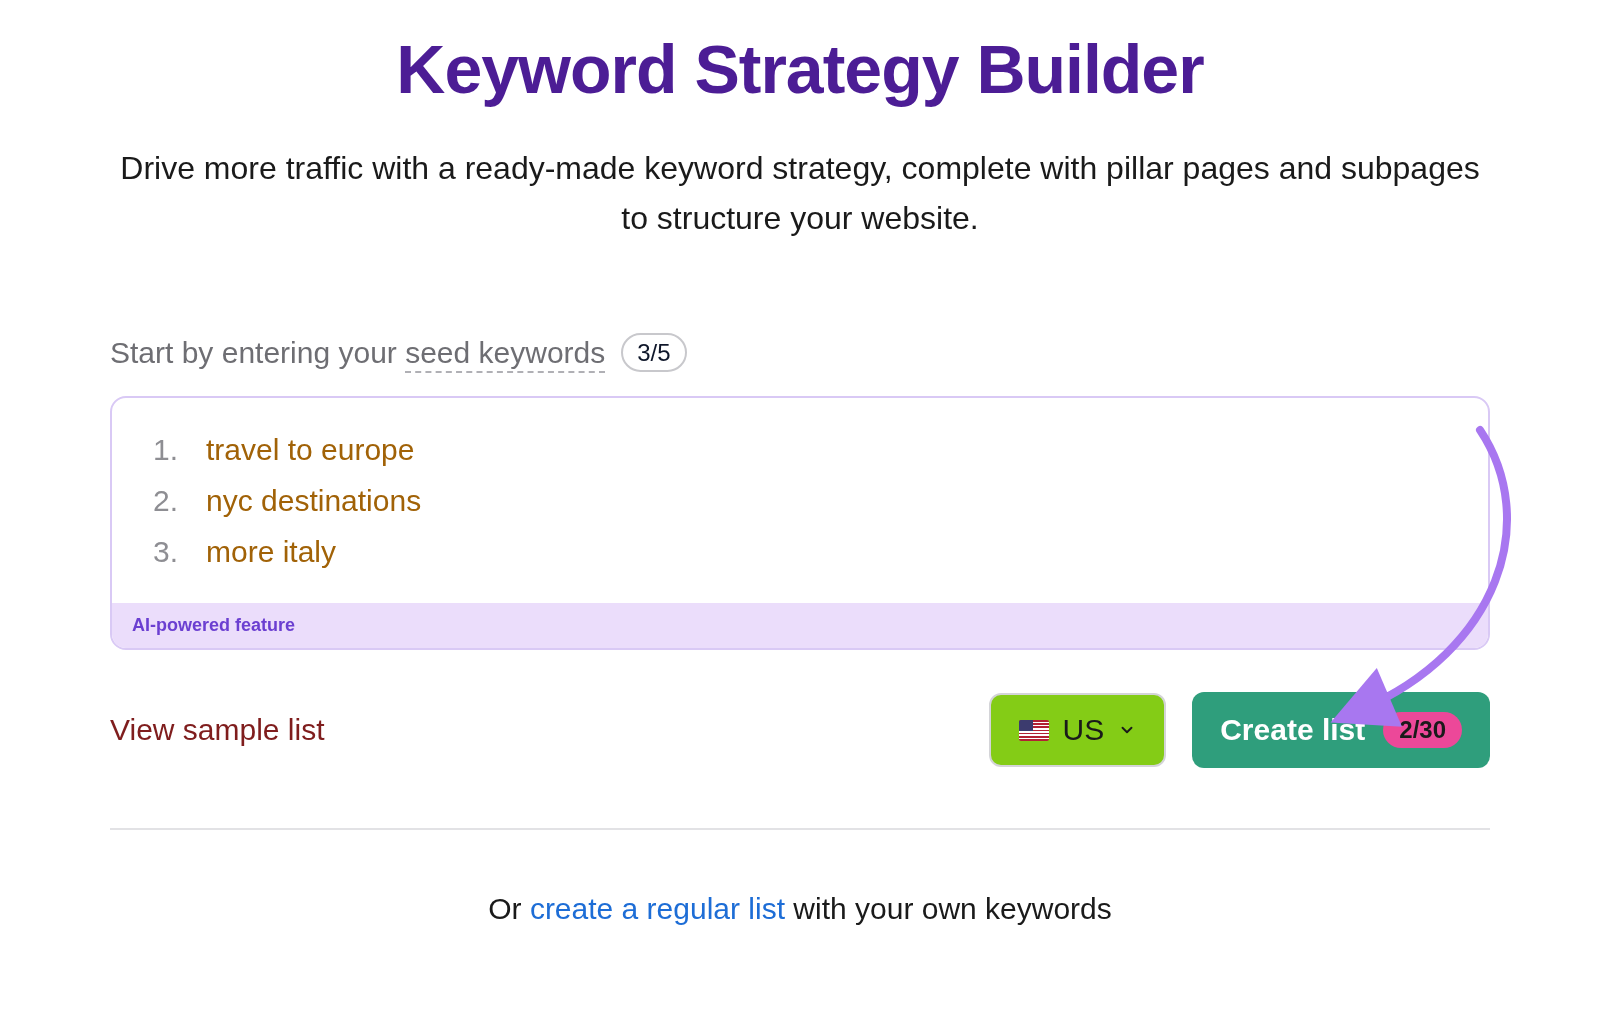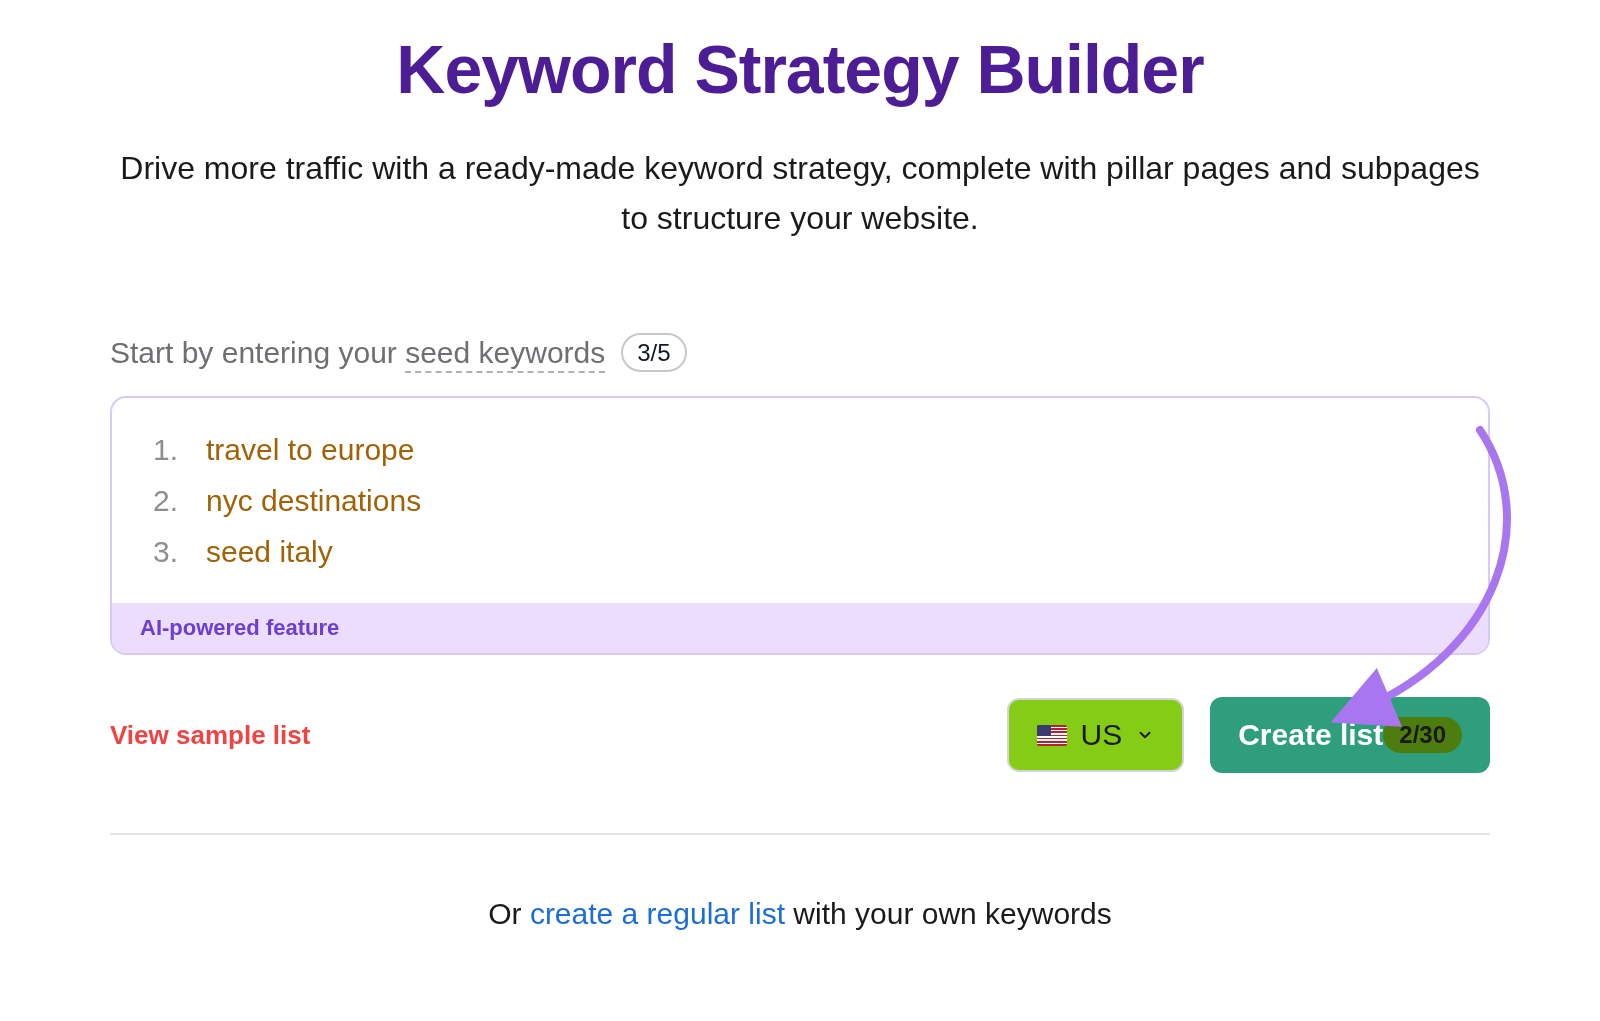--- a/index.html
+++ b/index.html
@@ -76,34 +76,34 @@
     color: #8e8e93;
     width: 30px;
     text-align: right;
   }
   .kw-text {
     color: #a16207;
   }
   .ai-footer {
     background: #ebddfb;
     color: #6b3fd1;
-    font-size: 22px;
+    font-size: 18px;
     font-weight: 600;
-    padding: 12px 28px;
+    padding: 12px 20px;
   }
   .action-row {
     margin-top: 42px;
     display: flex;
     align-items: center;
     justify-content: space-between;
   }
   .view-sample {
-    color: #ef4444;
-    font-size: 26px;
-    font-weight: 700;
+    color: #7f1d1d;
+    font-size: 30px;
+    font-weight: 400;
     cursor: pointer;
   }
   .right-actions {
     display: flex;
     align-items: center;
     gap: 26px;
   }
   .country-select {
     display: flex;
     align-items: center;
@@ -132,31 +132,32 @@
   .flag .canton {
     position: absolute; left:0; top:0; width: 14px; height: 11px;
     background: #3c3b6e;
   }
   .chev {
     width: 18px; height: 18px;
   }
   .create-btn {
     display: flex;
     align-items: center;
+    gap: 18px;
     background: #2f9e7c;
     color: #fff;
     font-size: 30px;
     font-weight: 600;
     border: none;
     border-radius: 12px;
     padding: 20px 28px;
     cursor: pointer;
   }
   .create-count {
-    background: #4d7c0f;
+    background: #ec4899;
     color: #1a1a1a;
     border-radius: 999px;
     padding: 4px 16px;
     font-size: 24px;
     font-weight: 600;
   }
   .divider {
     margin-top: 60px;
     border: none;
     border-top: 2px solid #e2e2e5;
@@ -200,21 +201,21 @@
         <div class="kw-row">
           <span class="kw-num">1.</span>
           <span class="kw-text">travel to europe</span>
         </div>
         <div class="kw-row">
           <span class="kw-num">2.</span>
           <span class="kw-text">nyc destinations</span>
         </div>
         <div class="kw-row">
           <span class="kw-num">3.</span>
-          <span class="kw-text">seed italy</span>
+          <span class="kw-text">more italy</span>
         </div>
       </div>
       <div class="ai-footer">AI-powered feature</div>
     </div>
 
     <div class="action-row">
       <a class="view-sample">View sample list</a>
       <div class="right-actions">
         <div class="country-select">
           <span class="flag">

